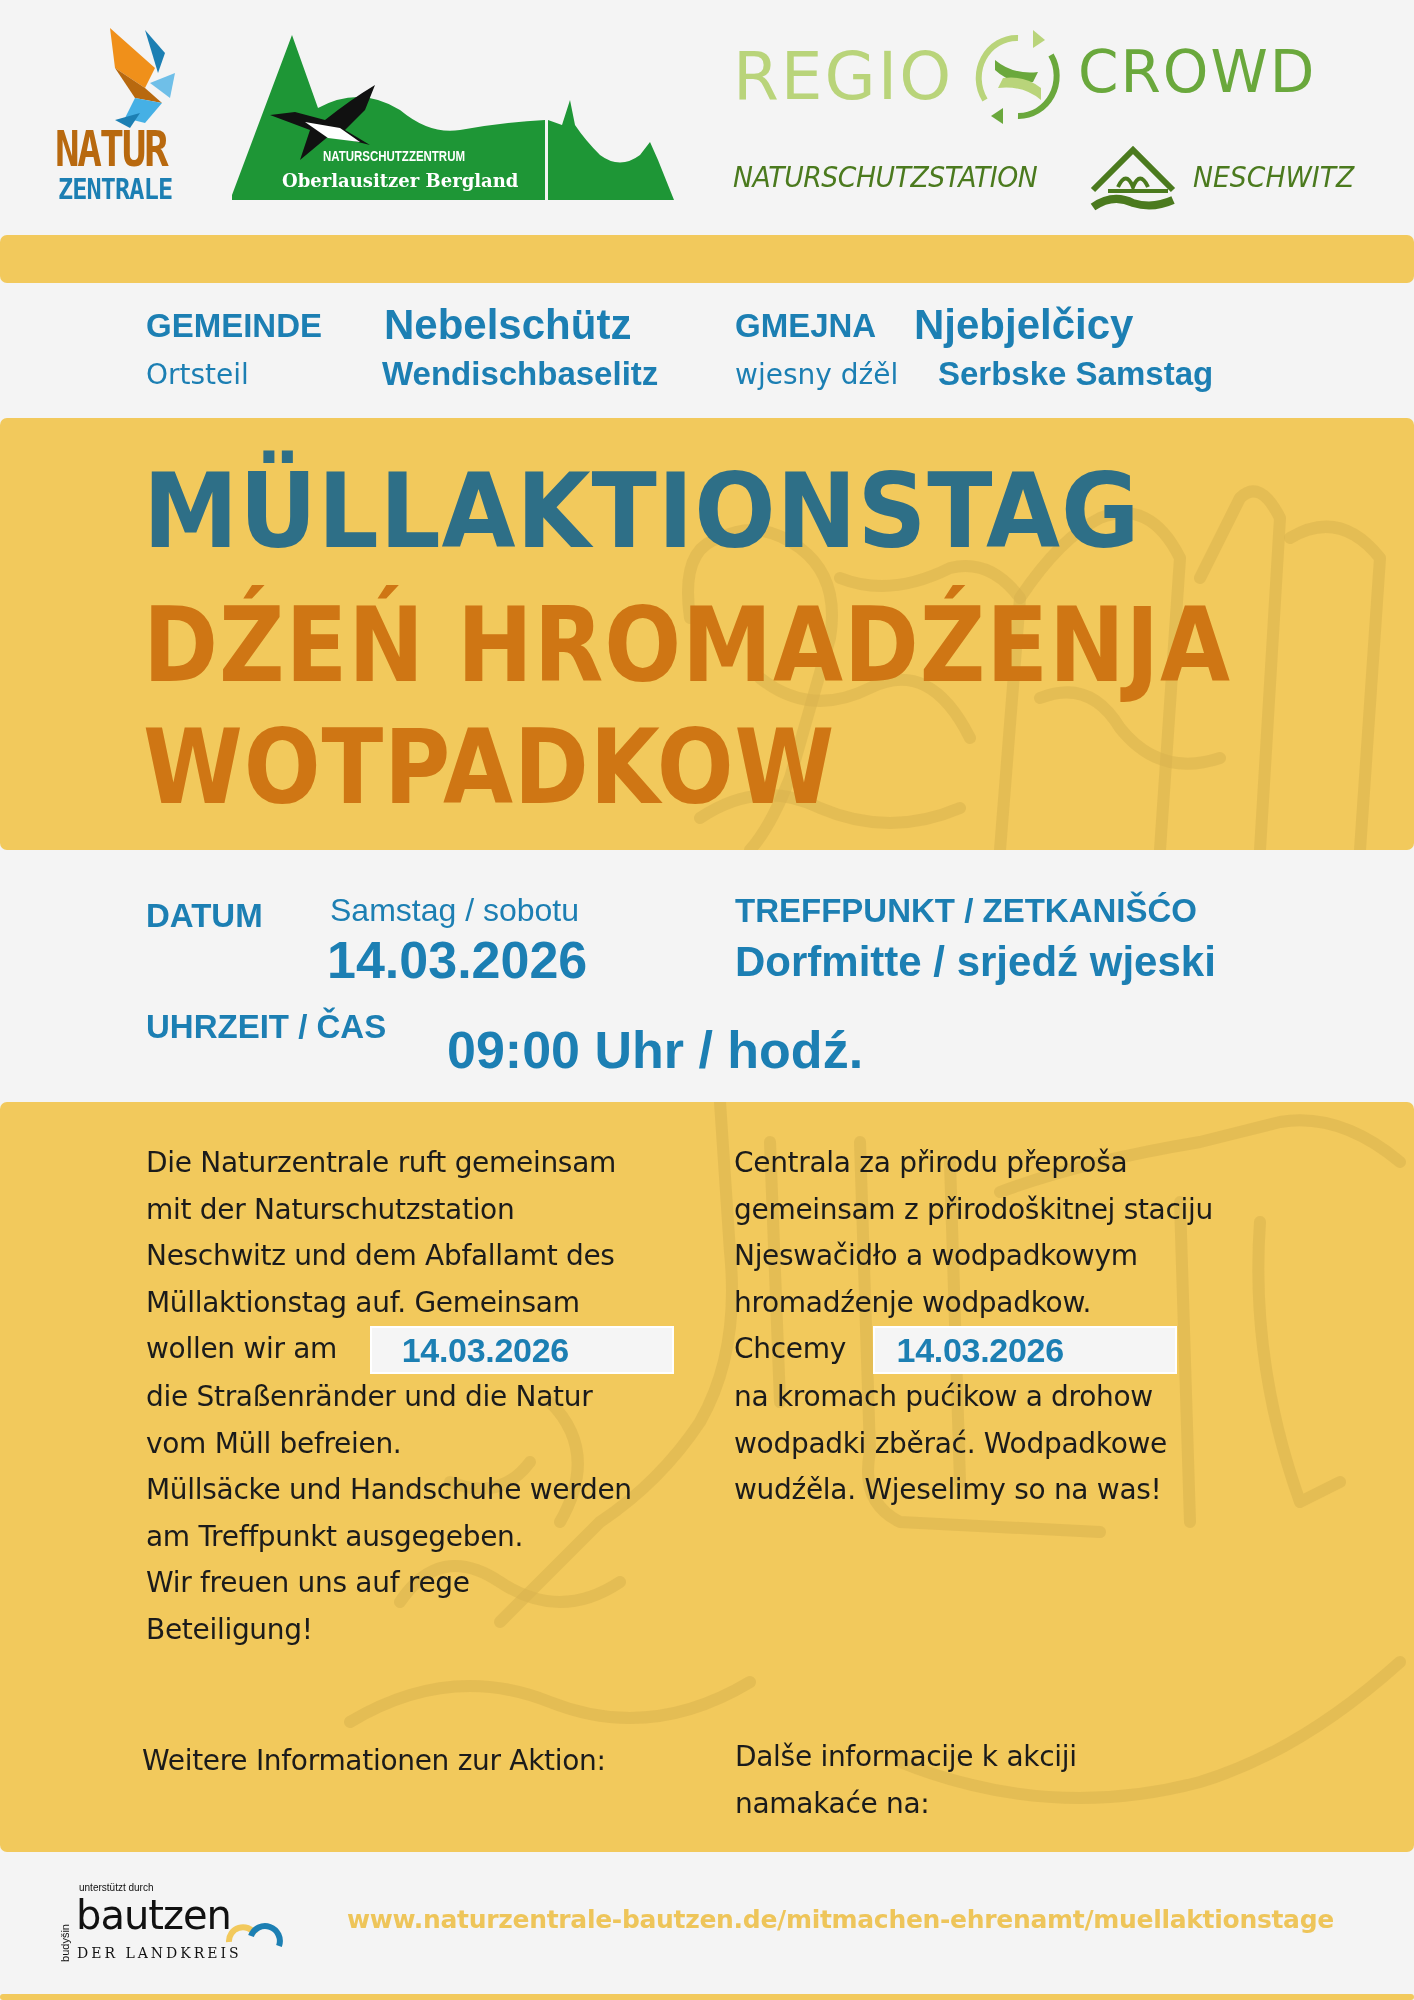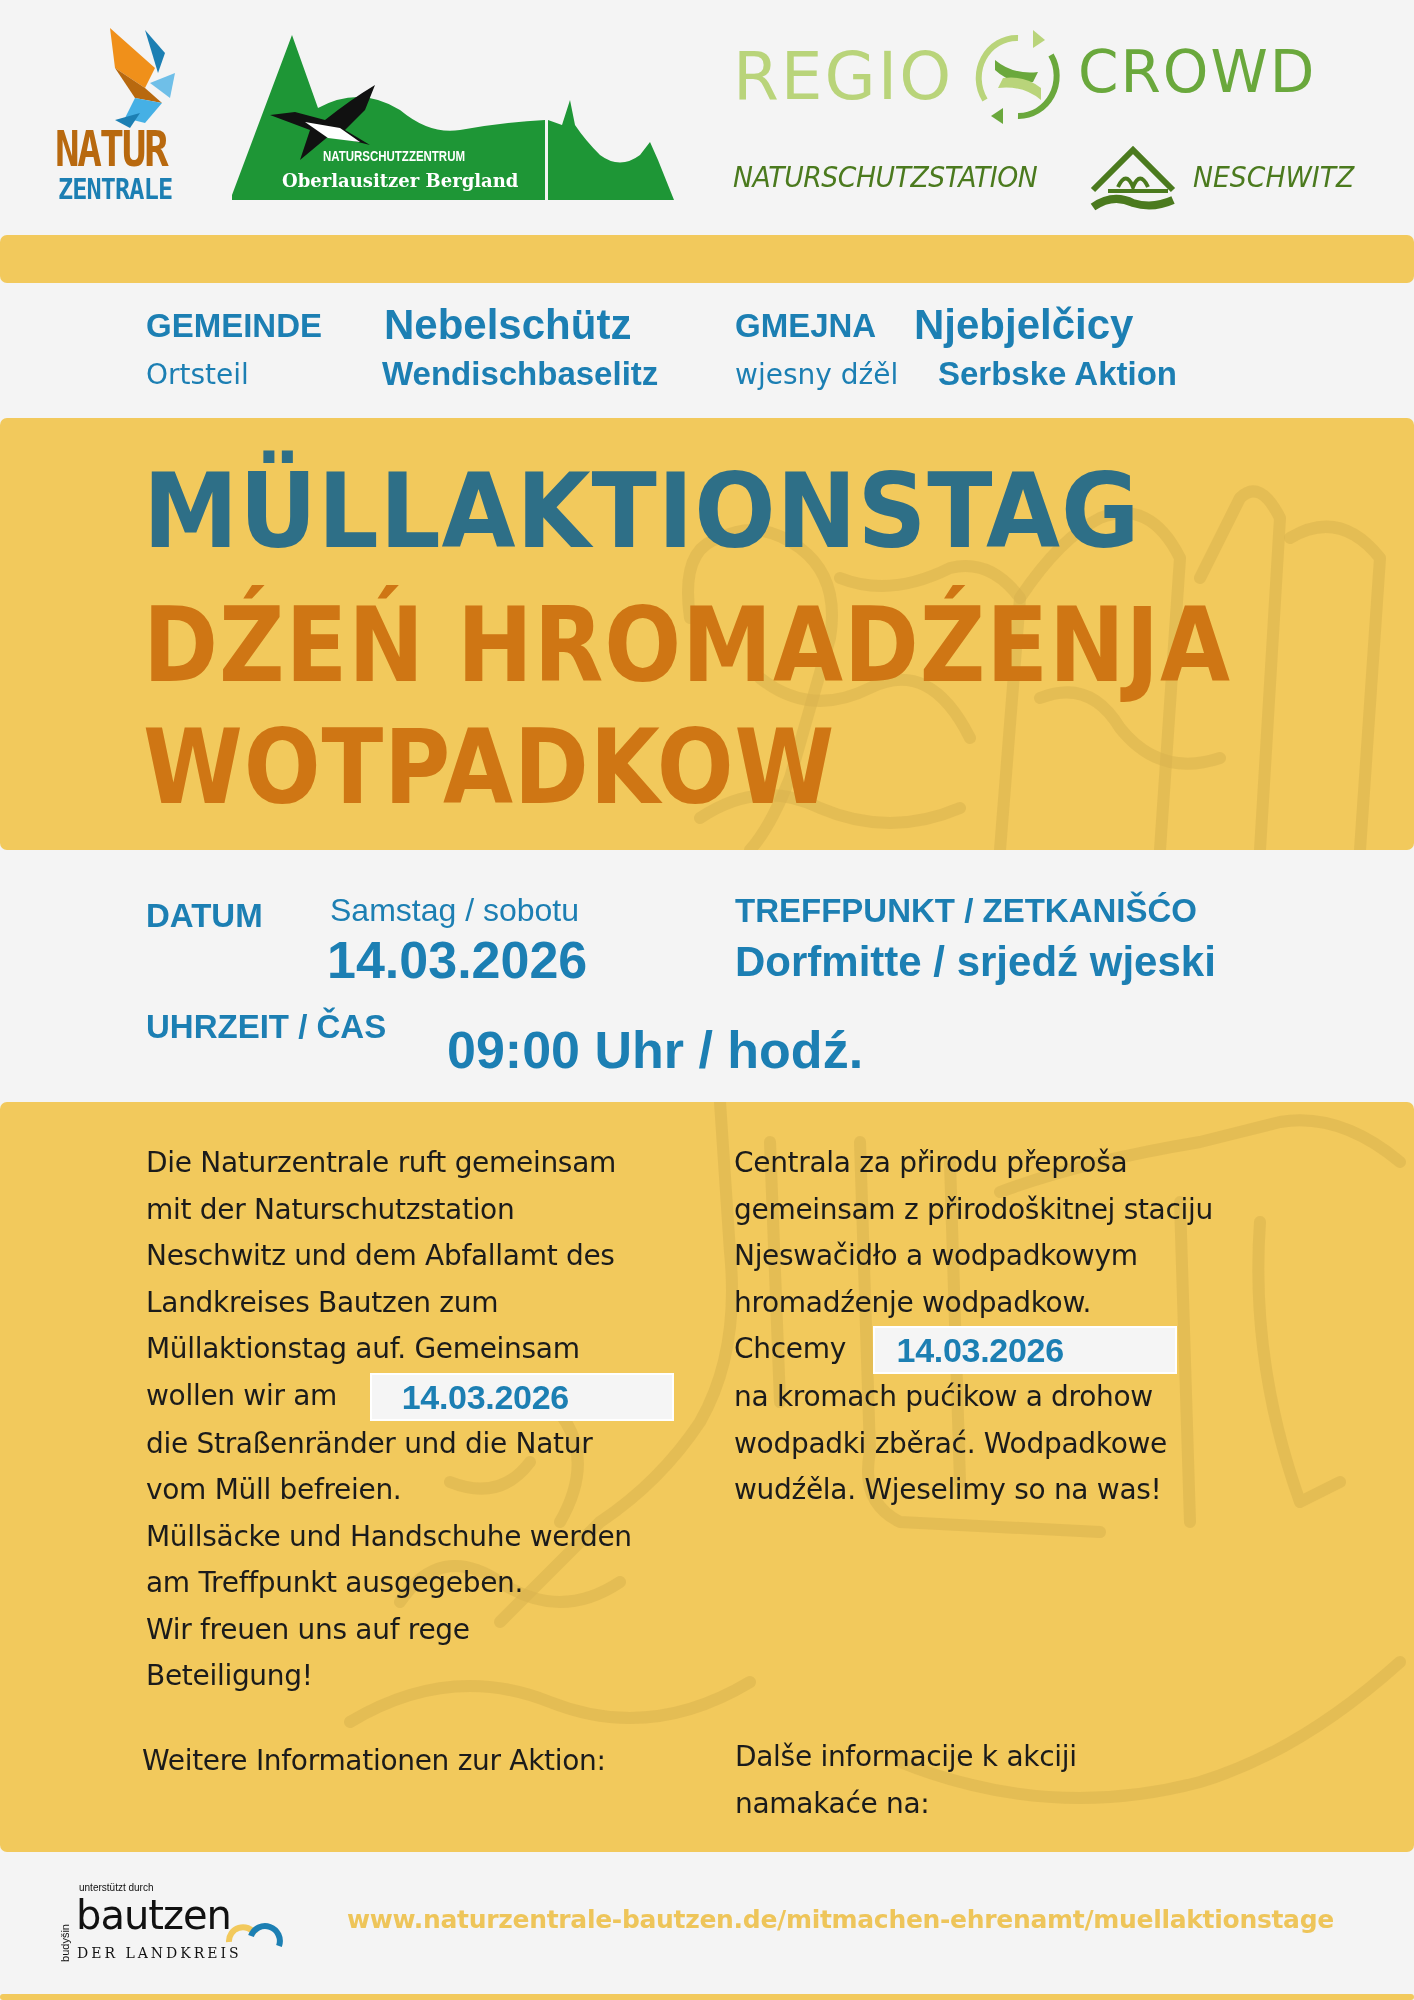--- a/index.html
+++ b/index.html
@@ -80,21 +80,21 @@
 
 <div class="band light" style="top:283px;height:135px;">
   <div class="abs blue" style="left:146px;top:24px;font-weight:bold;font-size:33px;">GEMEINDE</div>
   <div class="abs blue" style="left:384px;top:18px;font-weight:bold;font-size:42px;">Nebelschütz</div>
   <div class="abs blue" style="left:146px;top:75px;font-family:'DejaVu Sans',sans-serif;font-size:28px;font-weight:normal;">Ortsteil</div>
   <div class="abs blue" style="left:382px;top:72px;font-weight:bold;font-size:33px;">Wendischbaselitz</div>
 
   <div class="abs blue" style="left:735px;top:24px;font-weight:bold;font-size:33px;">GMEJNA</div>
   <div class="abs blue" style="left:914px;top:18px;font-weight:bold;font-size:42px;">Njebjelčicy</div>
   <div class="abs blue" style="left:735px;top:75px;font-family:'DejaVu Sans',sans-serif;font-size:28px;font-weight:normal;">wjesny dźěl</div>
-  <div class="abs blue" style="left:938px;top:72px;font-weight:bold;font-size:33px;">Serbske Aktion</div>
+  <div class="abs blue" style="left:938px;top:72px;font-weight:bold;font-size:33px;">Serbske Samstag</div>
 </div>
 
 <div class="band yellow" style="top:418px;height:432px;overflow:hidden;">
   <svg class="abs watermark" style="left:640px;top:60px;" width="774" height="372" viewBox="0 0 774 372">
     <path d="M50,140 Q40,70 80,60 Q120,40 160,70 Q200,100 190,160 L150,300 Q130,350 110,372"></path>
     <path d="M200,100 Q250,120 310,90 Q350,80 380,120 L360,372"></path>
     <path d="M380,120 Q420,60 460,40 Q510,20 540,80 L520,372"></path>
     <path d="M560,100 L600,20 Q620,0 640,40 L620,372"></path>
     <path d="M650,60 Q700,30 740,80 L720,372"></path>
     <path d="M120,200 Q170,240 230,210 Q290,180 330,260"></path>
@@ -131,21 +131,20 @@
     <path d="M50,620 Q150,560 250,600 Q350,640 450,580"></path>
     <path d="M600,660 Q750,720 900,680 Q1000,650 1100,560"></path>
     <path d="M250,300 Q300,350 260,420"></path>
     <path d="M150,380 Q200,400 230,360"></path>
   </svg>
 
   <div class="abs body-text" style="left:146px;top:38px;width:560px;">
     <div>Die Naturzentrale ruft gemeinsam</div>
     <div>mit der Naturschutzstation</div>
     <div>Neschwitz und dem Abfallamt des</div>
-    <div>Landkreises Bautzen zum</div>
     <div>Müllaktionstag auf. Gemeinsam</div>
     <div>
       <span>wollen wir am</span>
       <span class="datebox" style="margin-left:24px;">14.03.2026</span>
     </div>
     <div>die Straßenränder und die Natur</div>
     <div>vom Müll befreien.</div>
     <div>Müllsäcke und Handschuhe werden</div>
     <div>am Treffpunkt ausgegeben.</div>
     <div>Wir freuen uns  auf rege</div>

